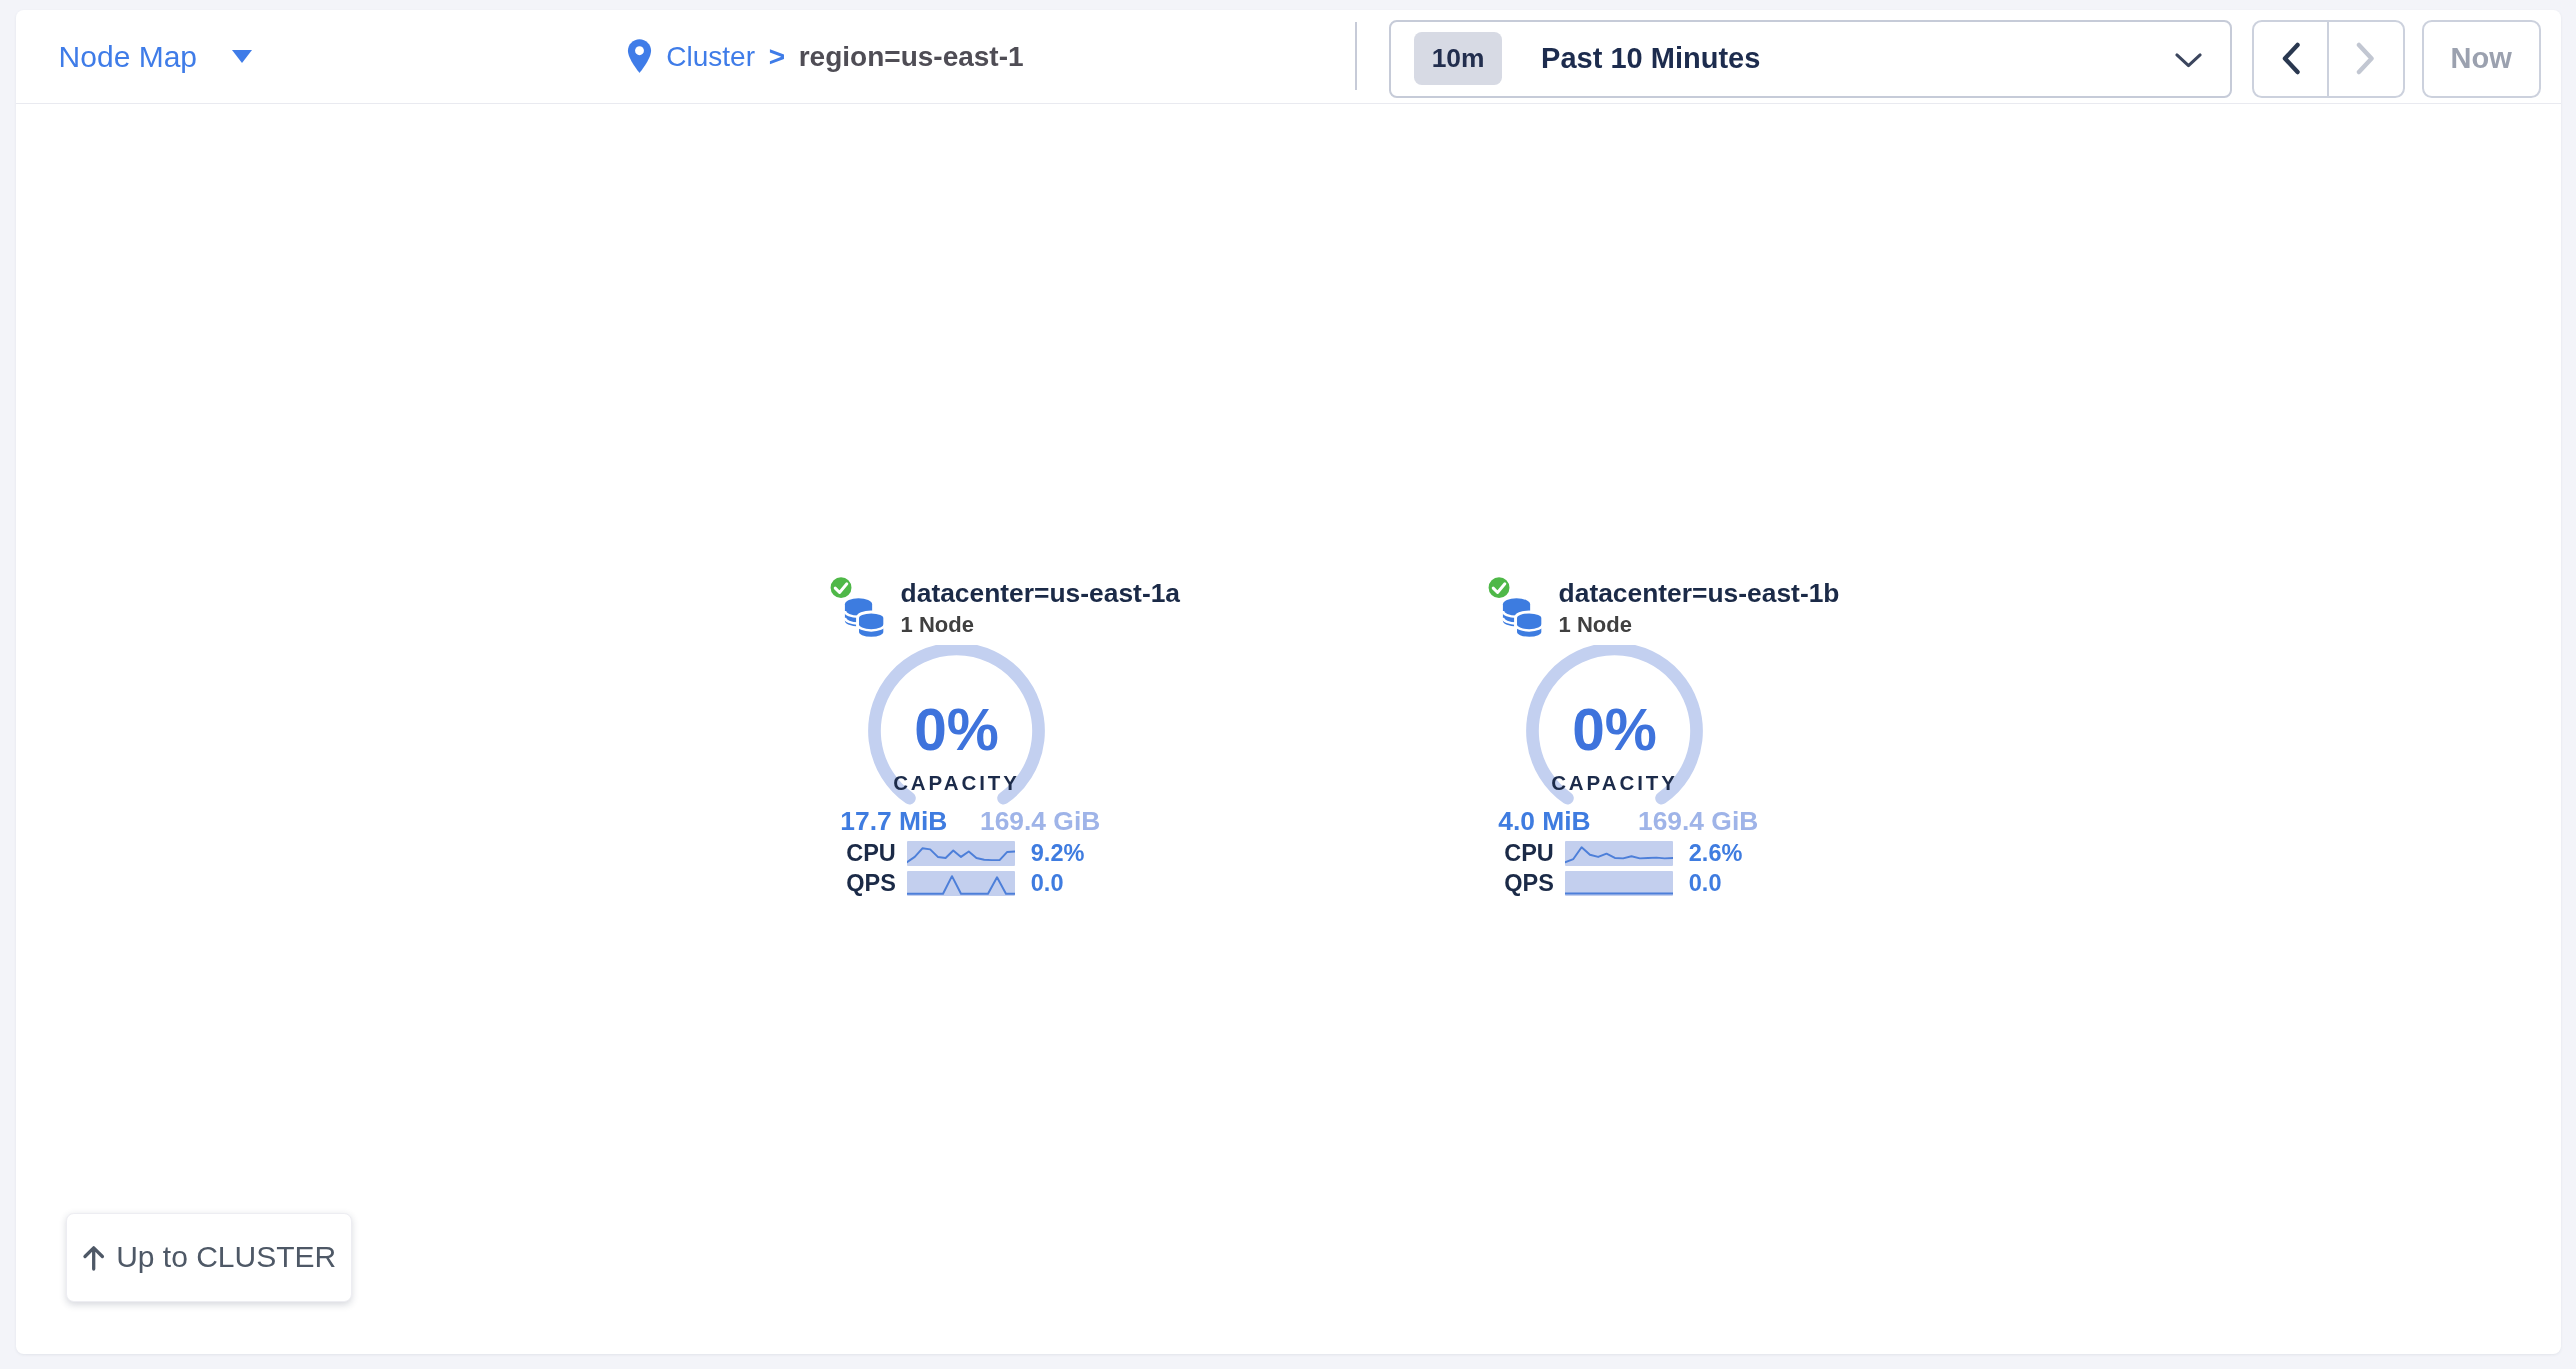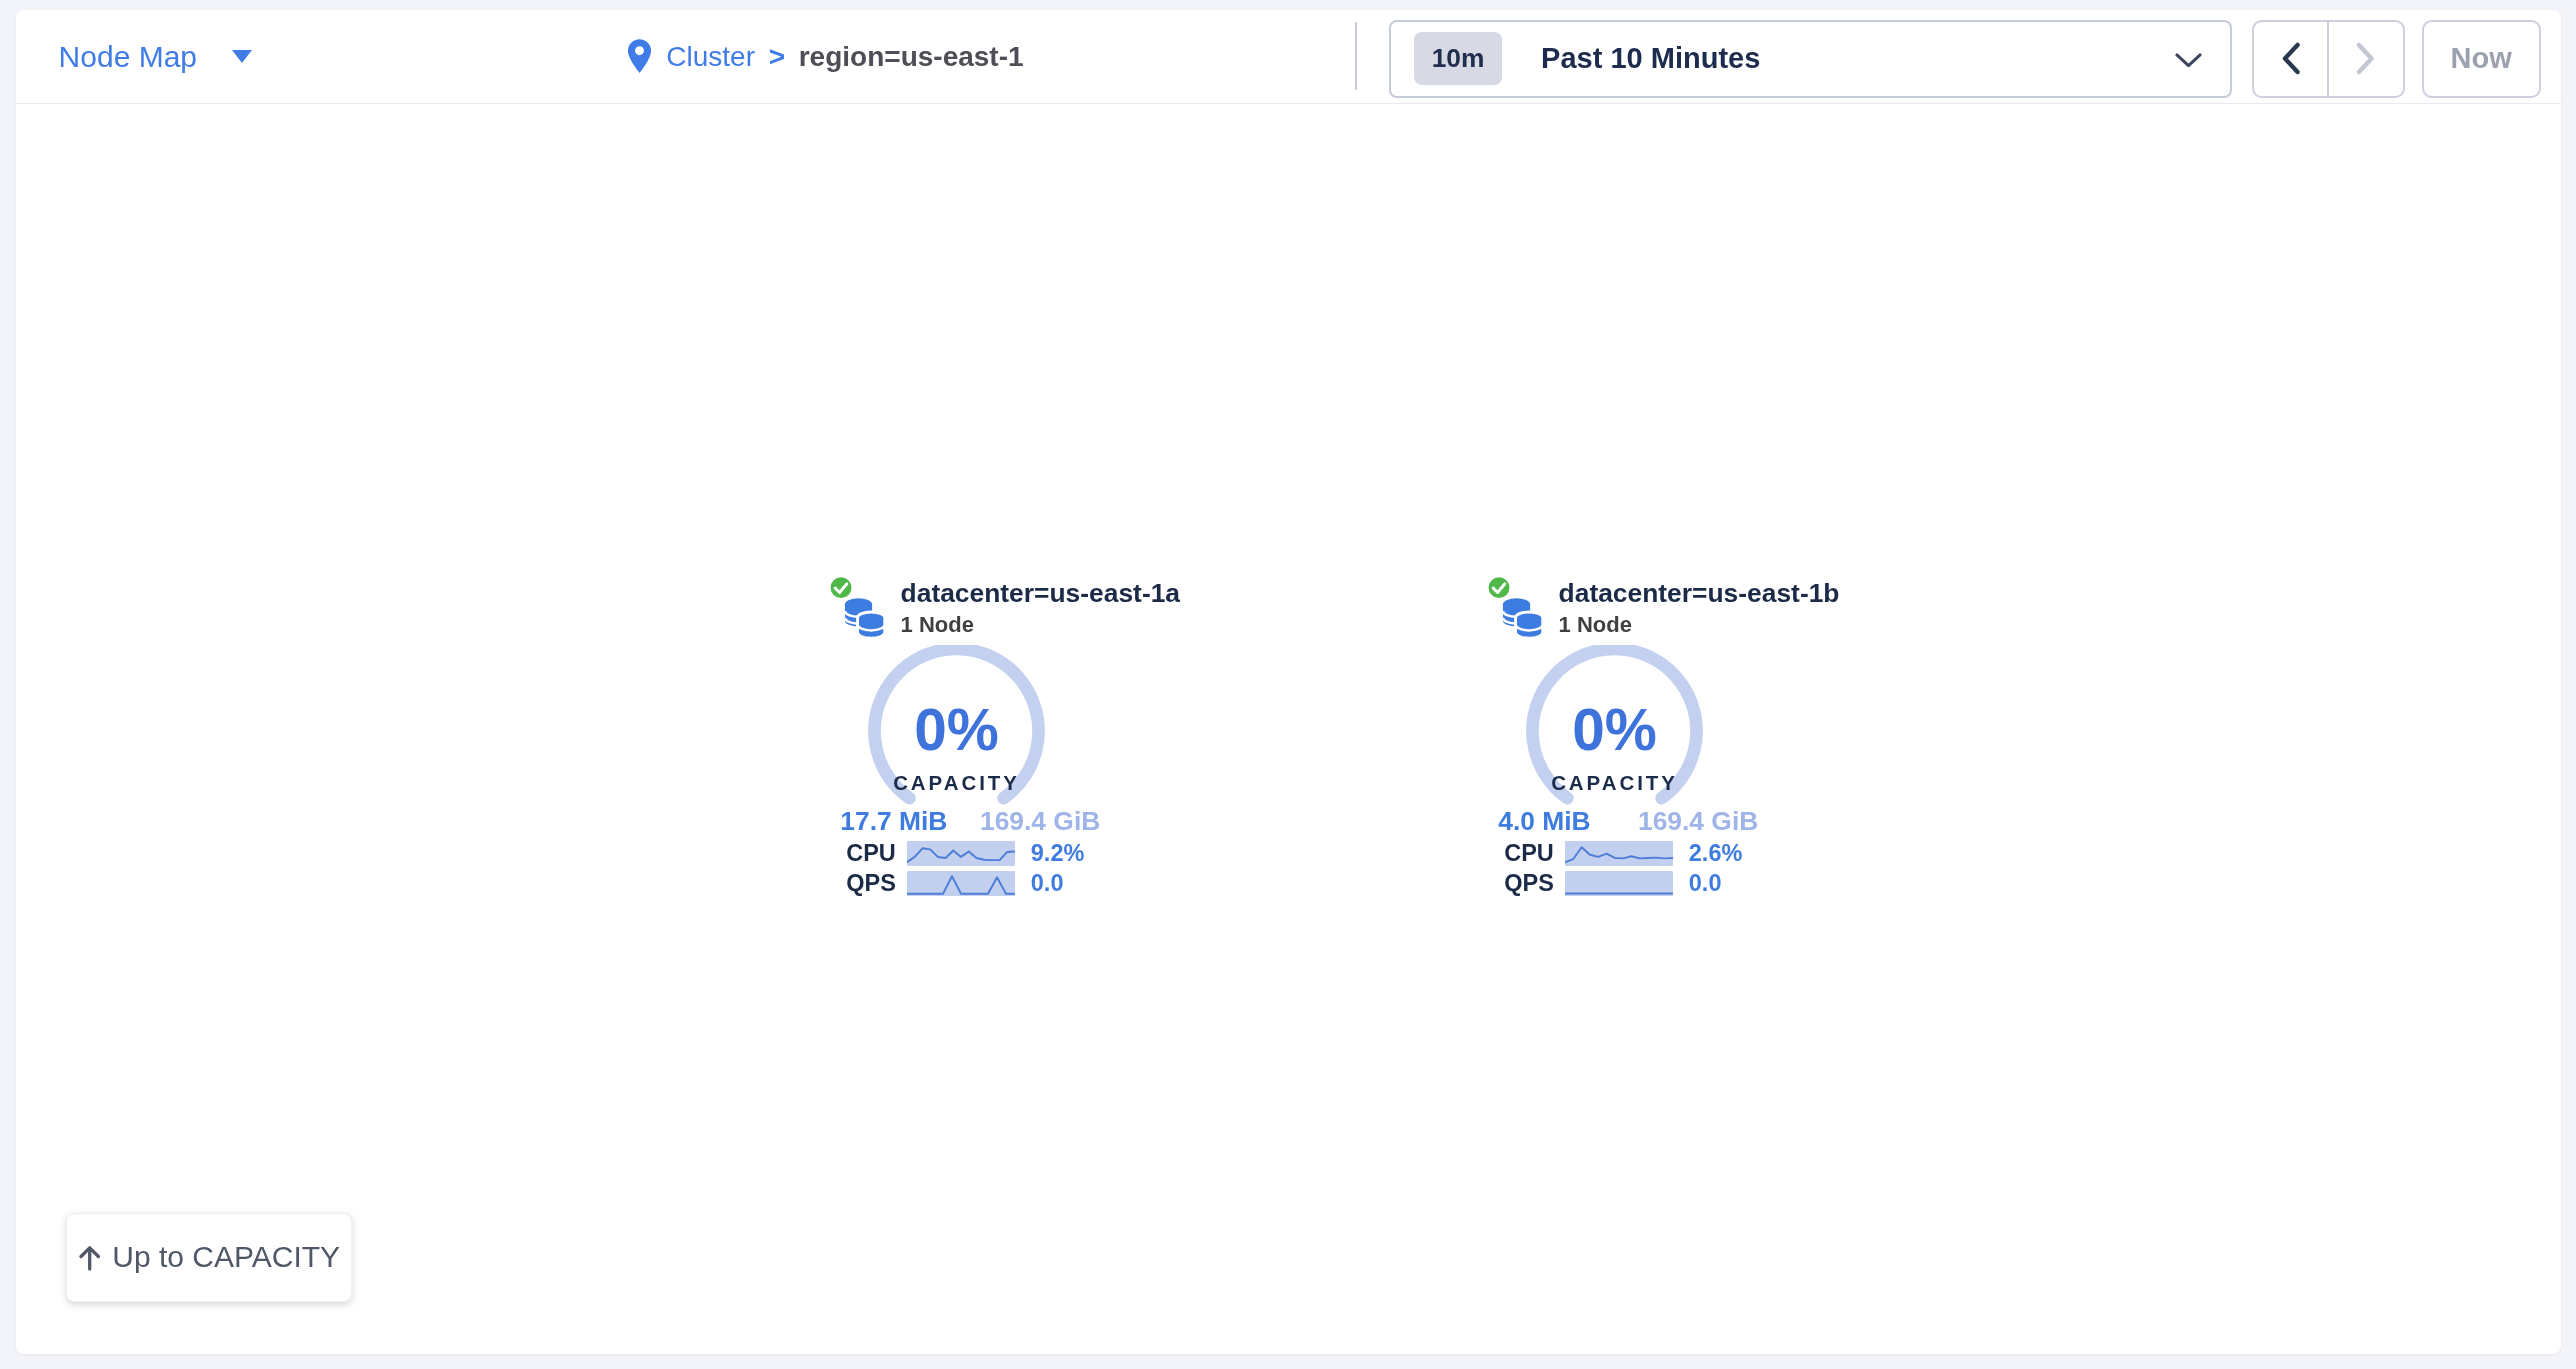--- a/index.html
+++ b/index.html
@@ -222,18 +222,18 @@
             </span>
           <span class="mvalue">0.0</span>
         </div>
       </div>
     </div>
 
     <div class="upbtn">
       <svg width="25.4" height="29" viewBox="0 0 26 30">
         <path d="M13 27 V6 M4 14 L13 5 L22 14" fill="none" stroke="#4e5866" stroke-width="3.4" stroke-linecap="round" stroke-linejoin="round"></path>
       </svg>
-      <span class="txt">Up to CAPACITY</span>
+      <span class="txt">Up to CLUSTER</span>
     </div>
 
   </div>
 </div>
 
 
 </body></html>

